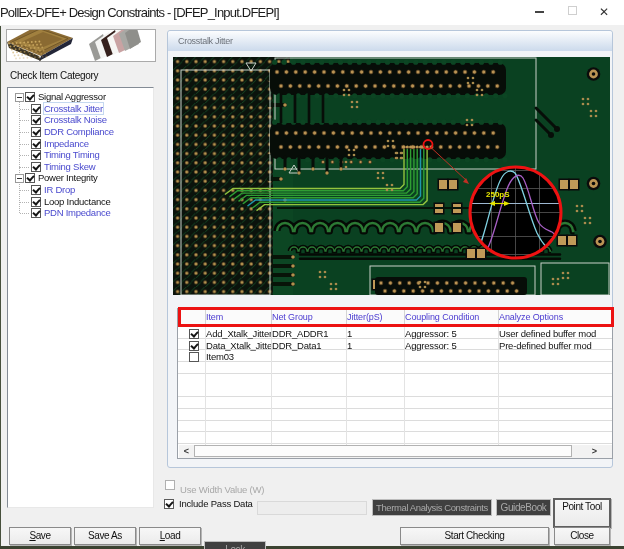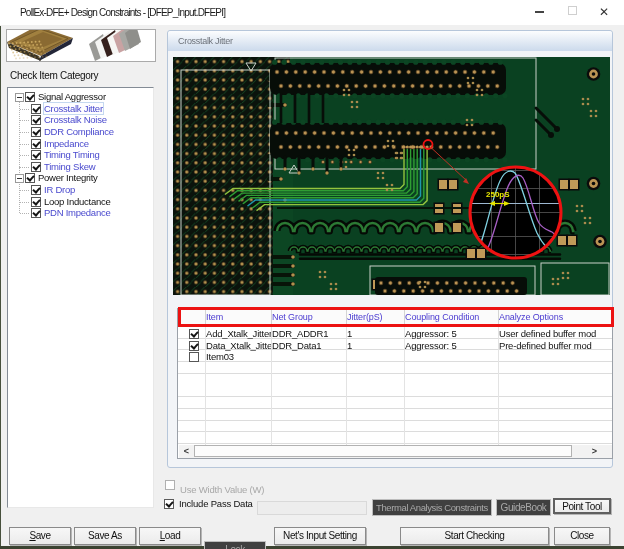--- a/index.html
+++ b/index.html
@@ -1,18 +1,18 @@
 <!DOCTYPE html>
 <html><head><meta charset="utf-8"><style>
 *{margin:0;padding:0;box-sizing:border-box}
 html,body{width:624px;height:549px;overflow:hidden}
 body{background:#3b4331;font-family:"Liberation Sans",sans-serif;position:relative}
 #win{position:absolute;left:0;top:0;width:624px;height:546px;background:#f0f0f0}
 #tbar{position:absolute;left:0;top:0;width:624px;height:25px;background:#fff}
-#tbar .tt{position:absolute;left:20px;top:0;line-height:26px;font-size:10px;letter-spacing:-0.8px;color:#1c1c1c}
+#tbar .tt{position:absolute;left:0;top:0;line-height:26px;font-size:13px;letter-spacing:-0.8px;color:#1c1c1c}
 #minb{position:absolute;left:535px;top:11px;width:9px;height:2px;background:#444}
 #maxb{position:absolute;left:568px;top:6px;width:9px;height:9px;border:1px solid #cfcfcf}
 #clsb{position:absolute;left:599px;top:5px;font-size:12px;color:#333}
 #ledge{position:absolute;left:0;top:26px;width:1px;height:520px;background:#47503c}
 
 #imgbox{position:absolute;left:6px;top:29px;width:150px;height:33px;background:#fff;border:1px solid #aaa}
 #cilbl{position:absolute;left:10px;top:70px;font-size:10px;letter-spacing:-0.3px;color:#111}
 #tree{position:absolute;left:7px;top:87px;width:147px;height:421px;background:#fff;border:1px solid #838b95;border-right-color:#e8e8e8;border-bottom-color:#e8e8e8}
 .trow{position:absolute;height:12px;font-size:9.5px;letter-spacing:-0.25px;white-space:nowrap}
 .trow .lbl{position:absolute;top:-1px}
@@ -705,21 +705,20 @@
     </div>
   </div>
   <div id="redrect"></div>
   <div class="cb2 dis" style="left:165px;top:480px"></div>
   <div class="lab dis" style="left:180px;top:484px">Use Width Value (W)</div>
   <div class="cb2 c" style="left:164px;top:499px"></div>
   <div class="lab" style="left:179px;top:498px">Include Pass Data</div>
   <div id="fld"></div>
   <div class="btn dis" style="left:372px;top:499px;width:120px;height:17px;line-height:15px;font-size:9.5px">Thermal Analysis Constraints</div>
   <div class="btn dis" style="left:496px;top:499px;width:55px;height:17px;line-height:15px">GuideBook</div>
-  <div class="btn" style="left:553px;top:498px;width:58px;height:16px;line-height:14px;border:2px solid #5f5f5f">Point Tool</div>
+  <div class="btn" style="left:553px;top:498px;width:58px;height:30px;line-height:14px;border:2px solid #5f5f5f">Point Tool</div>
   <div class="btn" style="left:9px;top:527px;width:62px;height:18px;line-height:16px"><u>S</u>ave</div>
   <div class="btn" style="left:74px;top:527px;width:62px;height:18px;line-height:16px">Save As</div>
   <div class="btn" style="left:139px;top:527px;width:62px;height:18px;line-height:16px"><u>L</u>oad</div>
   <div class="btn dis" style="left:204px;top:541px;width:62px;height:18px;line-height:16px">Lock</div>
-  <div class="btn" style="left:274px;top:527px;width:92px;height:18px;line-height:16px">Net's Input Setting</div>
   <div class="btn" style="left:400px;top:527px;width:149px;height:18px;line-height:16px">Start Checking</div>
   <div class="btn" style="left:554px;top:527px;width:56px;height:18px;line-height:16px">Close</div>
 </div>
 
 </body></html>

